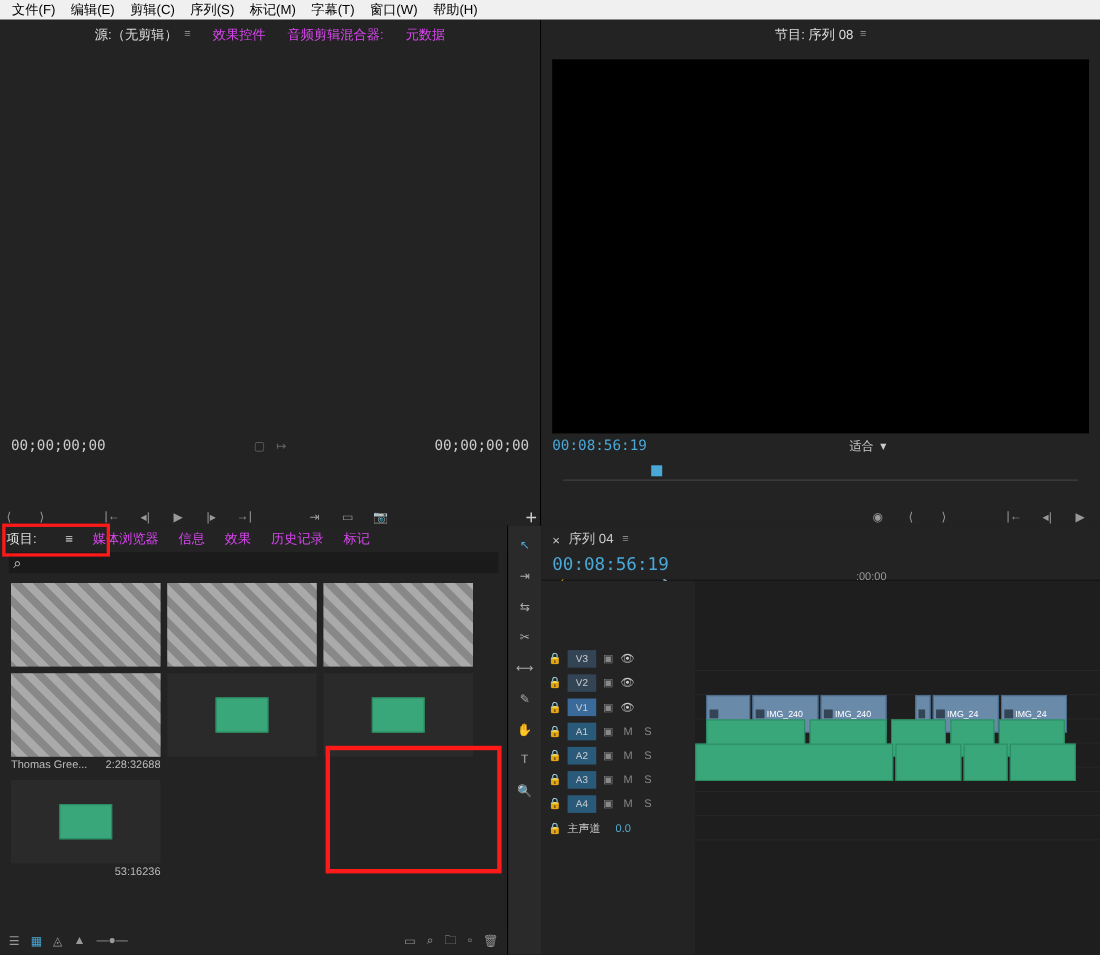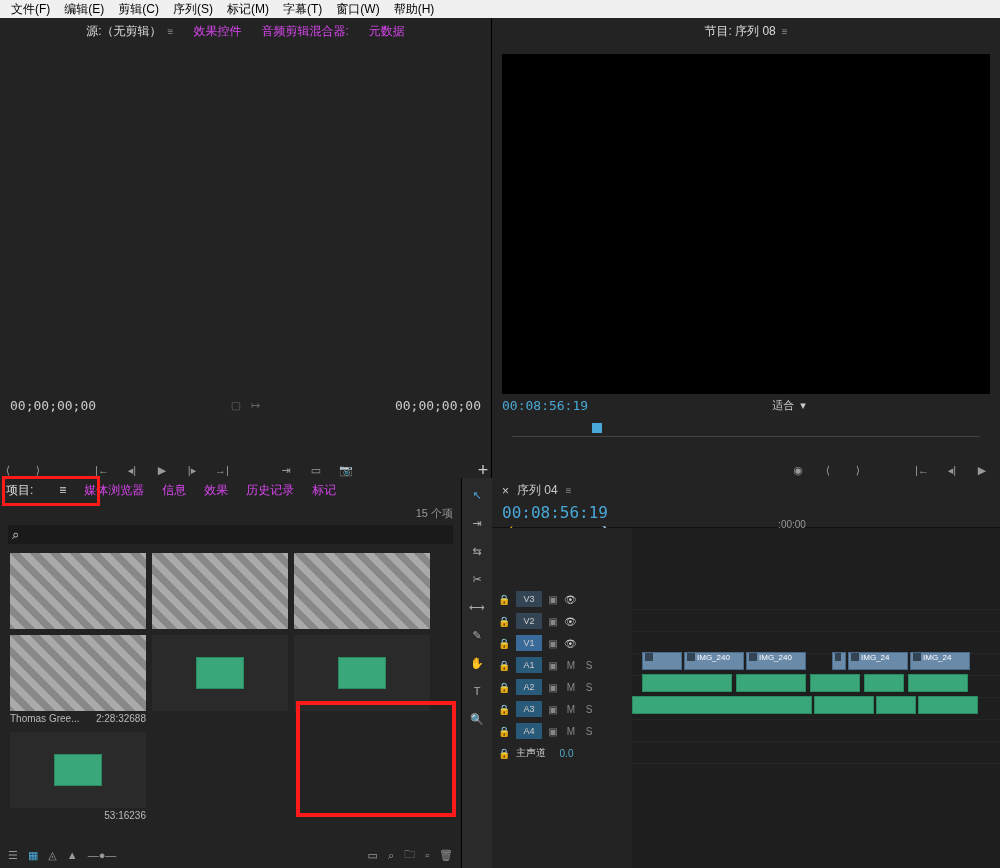--- a/index.html
+++ b/index.html
@@ -60,21 +60,21 @@
 .ruler-line { position: absolute; top: 14px; left: 0; right: 0; height: 2px; background: #b8b800; }
 .tracks-area { flex: 1; display: flex; }
 .track-headers { width: 140px; background: #232323; padding-top: 60px; }
 .track-header { height: 22px; display: flex; align-items: center; gap: 4px; padding: 0 6px; font-size: 10px; color: #ccc; }
 .track-label { width: 26px; height: 16px; background: #345; display: flex; align-items: center; justify-content: center; font-size: 9px; }
 .track-label.audio { background: #2a5a7a; }
 .track-label.video-active { background: #3a6a9a; }
 .track-lock, .track-toggle, .track-mute, .track-solo { width: 14px; text-align: center; color: #888; }
 .tracks-content { flex: 1; position: relative; background: #1e1e1e; padding-top: 60px; }
 .track-lane { height: 22px; position: relative; border-bottom: 1px solid #262626; }
-.clip { position: absolute; height: 18px; top: 20px; font-size: 8px; overflow: hidden; display: flex; padding: 0 2px; }
+.clip { position: absolute; height: 18px; top: 0; font-size: 8px; overflow: hidden; display: flex; align-items: center; padding: 16px 2px; }
 .clip.video { background: #6a8aaa; border: 1px solid #4a6a8a; color: #fff; }
 .clip.audio { background: #3aa77a; border: 1px solid #2a8a60; }
 .clip-icon { width: 8px; height: 8px; background: #345; margin-right: 2px; }
 </style>
 </head>
 <body>
 
 <div class="menubar">
   <span class="menu-item">文件(F)</span>
   <span class="menu-item">编辑(E)</span>
@@ -166,23 +166,20 @@
     <div class="project-panel">
       <div class="project-tabs">
         <div class="red-box-1"></div>
         <span class="tab active"><span>项目:</span> &nbsp;&nbsp;&nbsp;&nbsp;&nbsp; ≡</span>
         <span class="tab">媒体浏览器</span>
         <span class="tab">信息</span>
         <span class="tab">效果</span>
         <span class="tab">历史记录</span>
         <span class="tab">标记</span>
       </div>
-      <div class="project-info">
-        <span>15 个项</span>
-      </div>
       <div class="project-search">
         <input class="search-input" value="⌕" placeholder="" style="">
       </div>
       <div class="bin-grid">
         <div class="bin-item">
             <div class="bin-thumb pixelated"></div>
           </div>
         <div class="bin-item">
             <div class="bin-thumb pixelated"></div>
           </div>

